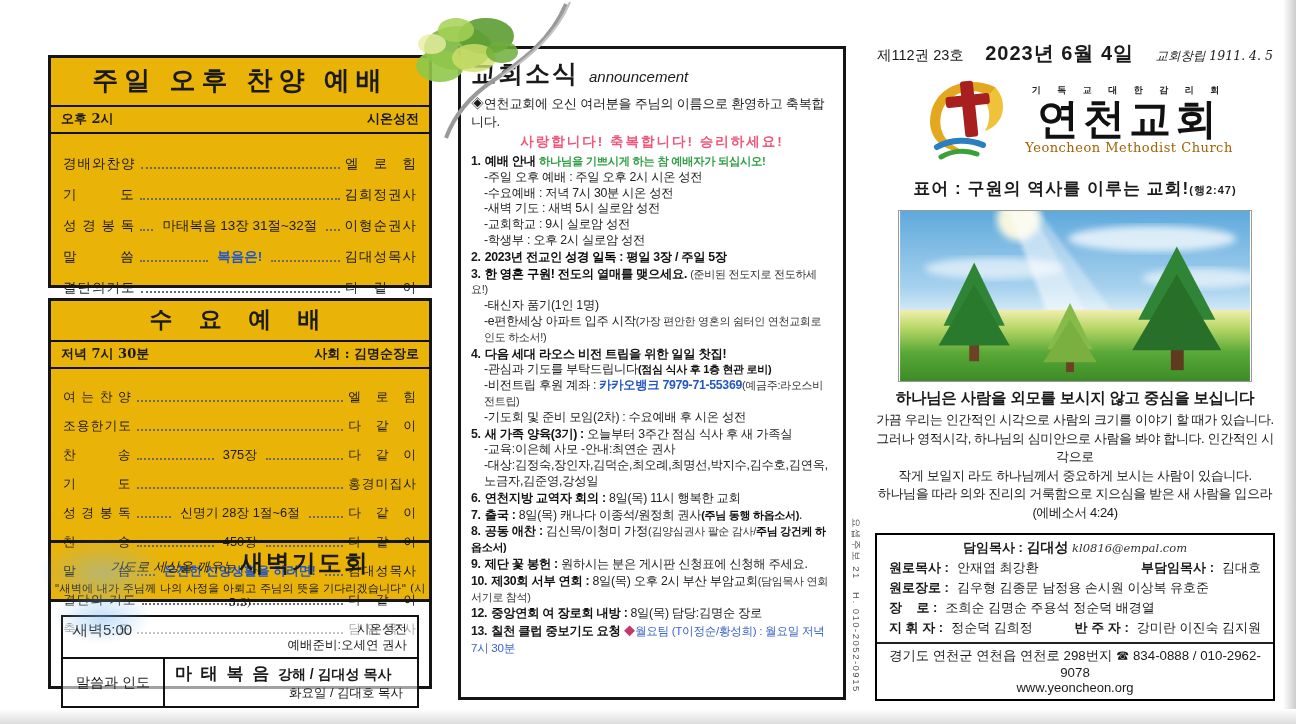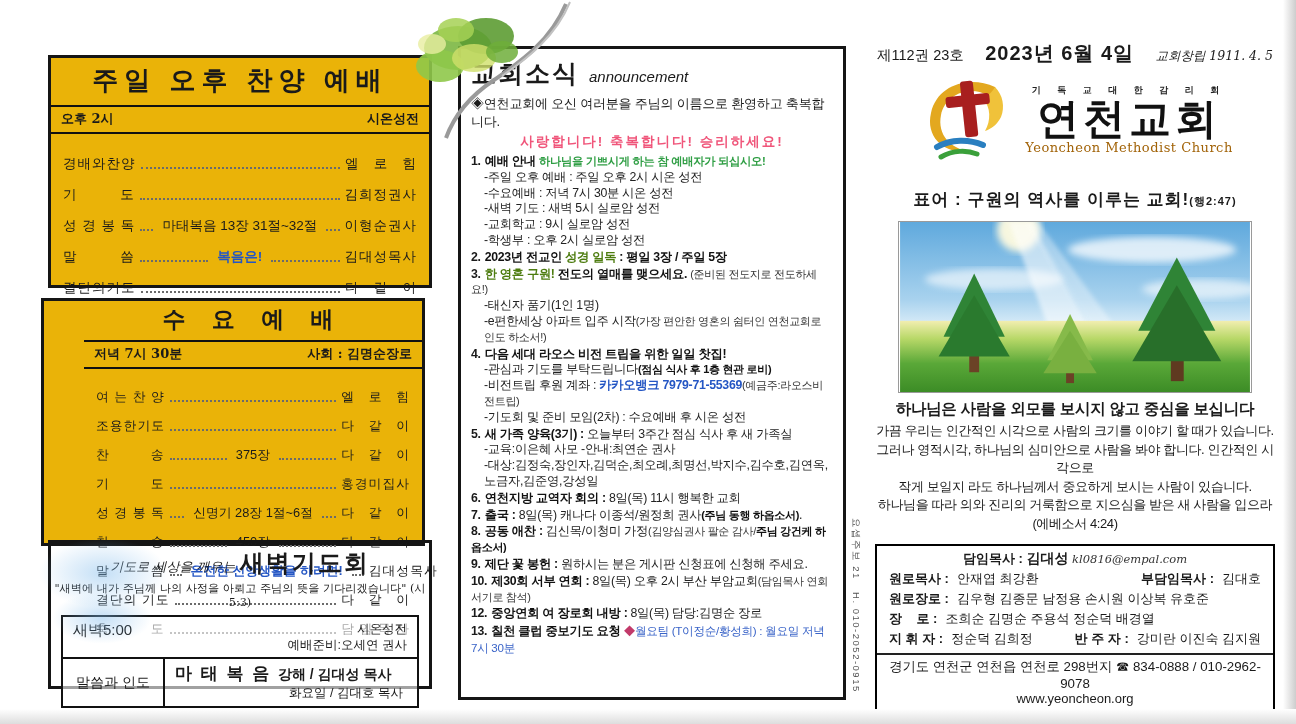--- a/index.html
+++ b/index.html
@@ -13,21 +13,21 @@
   .scan-bottom { position:absolute; left:0; bottom:0; width:100%; height:15px;
     background:linear-gradient(to bottom,#ffffff,#dddddd); }
 
   
   .wash { position:absolute; pointer-events:none; z-index:5;
     background:radial-gradient(ellipse at center,rgba(125,185,235,.45),rgba(125,185,235,0) 70%); }
 
   
   .box { position:absolute; border:3px solid #151515; background:#eab308; }
   .box1 { left:48px; top:55px; width:384px; height:233px; }
-  .box2 { left:41px; top:298px; width:384px; height:248px;padding-left:40px; }
+  .box2 { left:48px; top:298px; width:384px; height:304px; }
   .box3 { left:48px; top:540px; width:384px; height:149px; background:transparent; }
 
   .svc-title { text-align:center; font-weight:800; border-bottom:2px solid #111; }
   .box1 .svc-title { font-size:26px; letter-spacing:6px; padding:5px 0 7px; }
   .box2 .svc-title { font-size:23px; letter-spacing:10px; padding:3px 0 5px; }
   .svc-sub { display:flex; justify-content:space-between; border-bottom:2px solid #111;
     font-family:"DejaVu Serif",serif; font-weight:700; font-size:13px; padding:3px 10px 4px; }
   .svc-rows { padding:8px 12px 0 12px; }
   .w-row { display:flex; white-space:pre; }
   .box1 .w-row { margin-top:13px; font-size:13.5px; }
@@ -66,21 +66,21 @@
 
   .ann-item { margin-bottom:1px; }
   .ann-head, .ann-line { font-size:12.3px; line-height:15.8px; letter-spacing:-0.3px; }
   .ann-num { font-weight:800; margin-right:4px; }
   .ann-line { padding-left:13px; }
 
   .seg-n  { color:#222; }
   .seg-b  { font-weight:800; color:#111; }
   .seg-ns { font-size:11px; color:#333; }
   .seg-sb { font-size:11px; font-weight:800; color:#111; }
-  .seg-rb { font-weight:800; color:#4d7c0f; }
+  .seg-rb { font-weight:800; color:#000000; }
   .seg-g  { font-weight:800; color:#2f9e44; font-size:11.3px; }
   .seg-bl { font-weight:800; color:#2456c4; }
   .seg-bls{ font-weight:800; color:#2456c4; font-size:11px; }
   .seg-bln{ color:#3a64c8; font-size:11.6px; }
   .seg-rd { color:#c23a6a; font-size:11.6px; }
 
   
   .side-note { position:absolute; left:862px; top:518px; font-size:9.5px; color:#555;
     letter-spacing:1.5px; transform:rotate(90deg); transform-origin:left top; white-space:pre; }
 
@@ -90,21 +90,21 @@
   .r-issue { font-size:14.5px; }
   .r-date { font-size:20px; font-weight:800; letter-spacing:1px; }
   .r-founded { font-family:"DejaVu Serif",serif; font-style:italic; font-size:12.5px; }
 
   .logo-row { display:flex; justify-content:center; align-items:center; margin-top:6px; }
   .logo-text { margin-left:4px; text-align:center; }
   .logo-denom { font-size:9px; letter-spacing:7px; font-weight:700; color:#222; margin-bottom:1px; }
   .logo-name { font-size:42px; font-weight:900; letter-spacing:4px; line-height:42px; color:#111; }
   .logo-en { font-family:"DejaVu Serif",serif; font-size:13px; letter-spacing:0.5px; color:#a16207; }
 
-  .r-motto { text-align:center; margin-top:23px; font-size:17px; font-weight:800; letter-spacing:1px; }
+  .r-motto { text-align:center; margin-top:12px; font-size:17px; font-weight:800; letter-spacing:1px; }
   .r-motto .ref { font-size:11px; }
 
   .painting { display:block; margin:10px auto 0 auto; border:1px solid #9a9a9a; }
 
   .r-caption { text-align:center; font-size:15.5px; font-weight:800; margin-top:6px; letter-spacing:-0.3px; }
   .r-body { text-align:center; margin-top:2px; }
   .rb-line { font-size:13px; line-height:18.5px; letter-spacing:-0.4px; }
 
   .staff-box { border:2px solid #000000; margin-top:11px; }
   .staff-head { text-align:center; padding:4px 0 1px 0; font-size:13px; }

